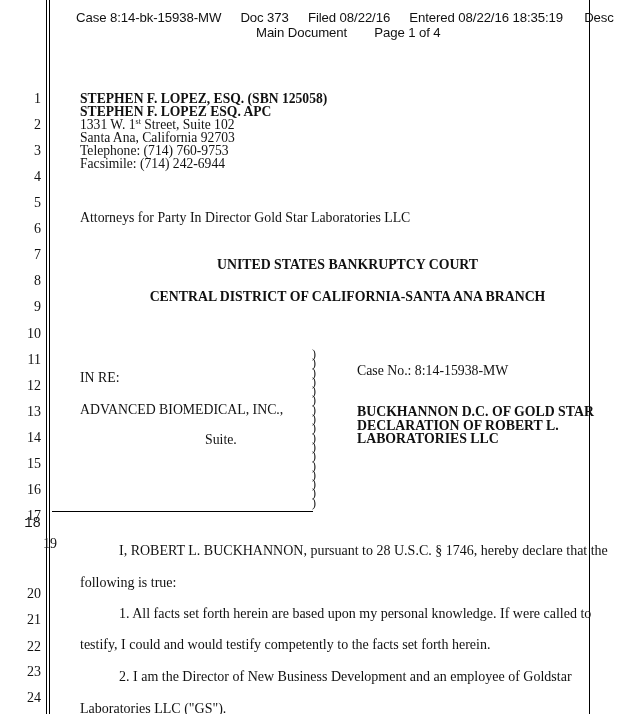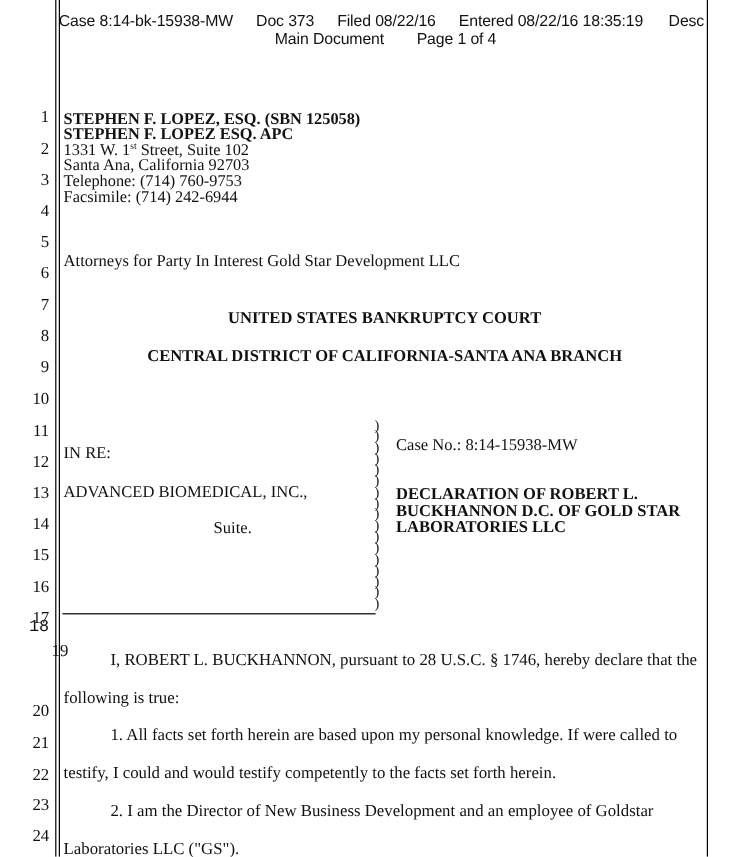--- a/index.html
+++ b/index.html
@@ -1,19 +1,19 @@
 <!DOCTYPE html>
 <html><head>
 <meta charset="utf-8">
 <style>
   html, body { margin:0; padding:0; background:#ffffff; }
   body { width:620px; height:714px; position:relative; overflow:hidden; color:#111; }
   .serif { font-family: "Liberation Serif", "DejaVu Serif", serif; }
   .sans { font-family: "Liberation Sans", "DejaVu Sans", sans-serif; }
-  .abs { position:absolute; white-space:nowrap; }
+  .abs { position:absolute; white-space:nowrap;padding-left:27px; }
   .vline { position:absolute; top:0; width:1px; height:714px; background:#000; }
   .hdr { font-size:13.2px; color:#111; letter-spacing:-0.1px; }
   .ln { position:absolute; left:20px; width:21px; text-align:right; font-size:14px; }
   .atty { font-size:13.6px; line-height:12.9px; left:53px; }
   .atty b { font-weight:bold; }
   .atty sup { font-size:8px; vertical-align:5px; line-height:0;font-family:Liberation Serif, serif; }
   .t14 { font-size:13.8px; }
   .court { font-size:13.8px; font-weight:bold; left:52px; width:537px; text-align:center; }
   .brace { position:absolute; left:312px; width:8px; font-size:12px; line-height:9.3px; }
   .rule { position:absolute; left:52px; top:511px; width:261px; height:1px; background:#000; }
@@ -75,21 +75,21 @@
 
 <div class="abs serif atty" style="top:93px;">
   <div><b>STEPHEN F. LOPEZ, ESQ. (SBN 125058)</b></div>
   <div><b>STEPHEN F. LOPEZ ESQ. APC</b></div>
   <div><span>1331 W. 1</span><sup>st</sup><span> Street, Suite 102</span></div>
   <div>Santa Ana, California 92703</div>
   <div>Telephone: (714) 760-9753</div>
   <div>Facsimile: (714) 242-6944</div>
 </div>
 
-<div class="abs serif t14" style="left:53px; top:210px;">Attorneys for Party In Interest Gold Star Development LLC</div>
+<div class="abs serif t14" style="left:53px; top:210px;">Attorneys for Party In Director Gold Star Laboratories LLC</div>
 
 <div class="abs serif court" style="top:257px;">UNITED STATES BANKRUPTCY COURT</div>
 <div class="abs serif court" style="top:289px;">CENTRAL DISTRICT OF CALIFORNIA-SANTA ANA BRANCH</div>
 
 <div class="abs serif t14" style="left:53px; top:370px;">IN RE:</div>
 <div class="abs serif t14" style="left:53px; top:402px;">ADVANCED BIOMEDICAL, INC.,</div>
 <div class="abs serif t14" style="left:178px; top:432px;">Suite.</div>
 <div class="rule"></div>
 
 <div class="brace serif" style="top:350px;">
@@ -107,22 +107,22 @@
     <div>)</div>
   <div>)</div>
     <div>)</div>
     <div>)</div>
     <div>)</div>
   <div>)</div>
 </div>
 
 <div class="abs serif t14" style="left:330px; top:363px;">Case No.:  8:14-15938-MW</div>
 <div class="abs serif decl" style="top:405px;">
+  <div>BUCKHANNON D.C. OF GOLD STAR</div>
   <div>DECLARATION OF ROBERT L.</div>
-  <div>BUCKHANNON D.C. OF GOLD STAR</div>
   <div>LABORATORIES LLC</div>
 </div>
 
 <div>
   <div class="abs serif body" style="left:92px; top:543px;">I, ROBERT L. BUCKHANNON, pursuant to 28 U.S.C. § 1746, hereby declare that the</div>
   <div class="abs serif body" style="left:53px; top:575px;">following is true:</div>
   <div class="abs serif body" style="left:92px; top:606px;">1. All facts set forth herein are based upon my personal knowledge. If were called to</div>
   <div class="abs serif body" style="left:53px; top:637px;">testify, I could and would testify competently to the facts set forth herein.</div>
   <div class="abs serif body" style="left:92px; top:669px;">2. I am the Director of New Business Development and an employee of Goldstar</div>
   <div class="abs serif body" style="left:53px; top:701px;">Laboratories LLC ("GS").</div>

